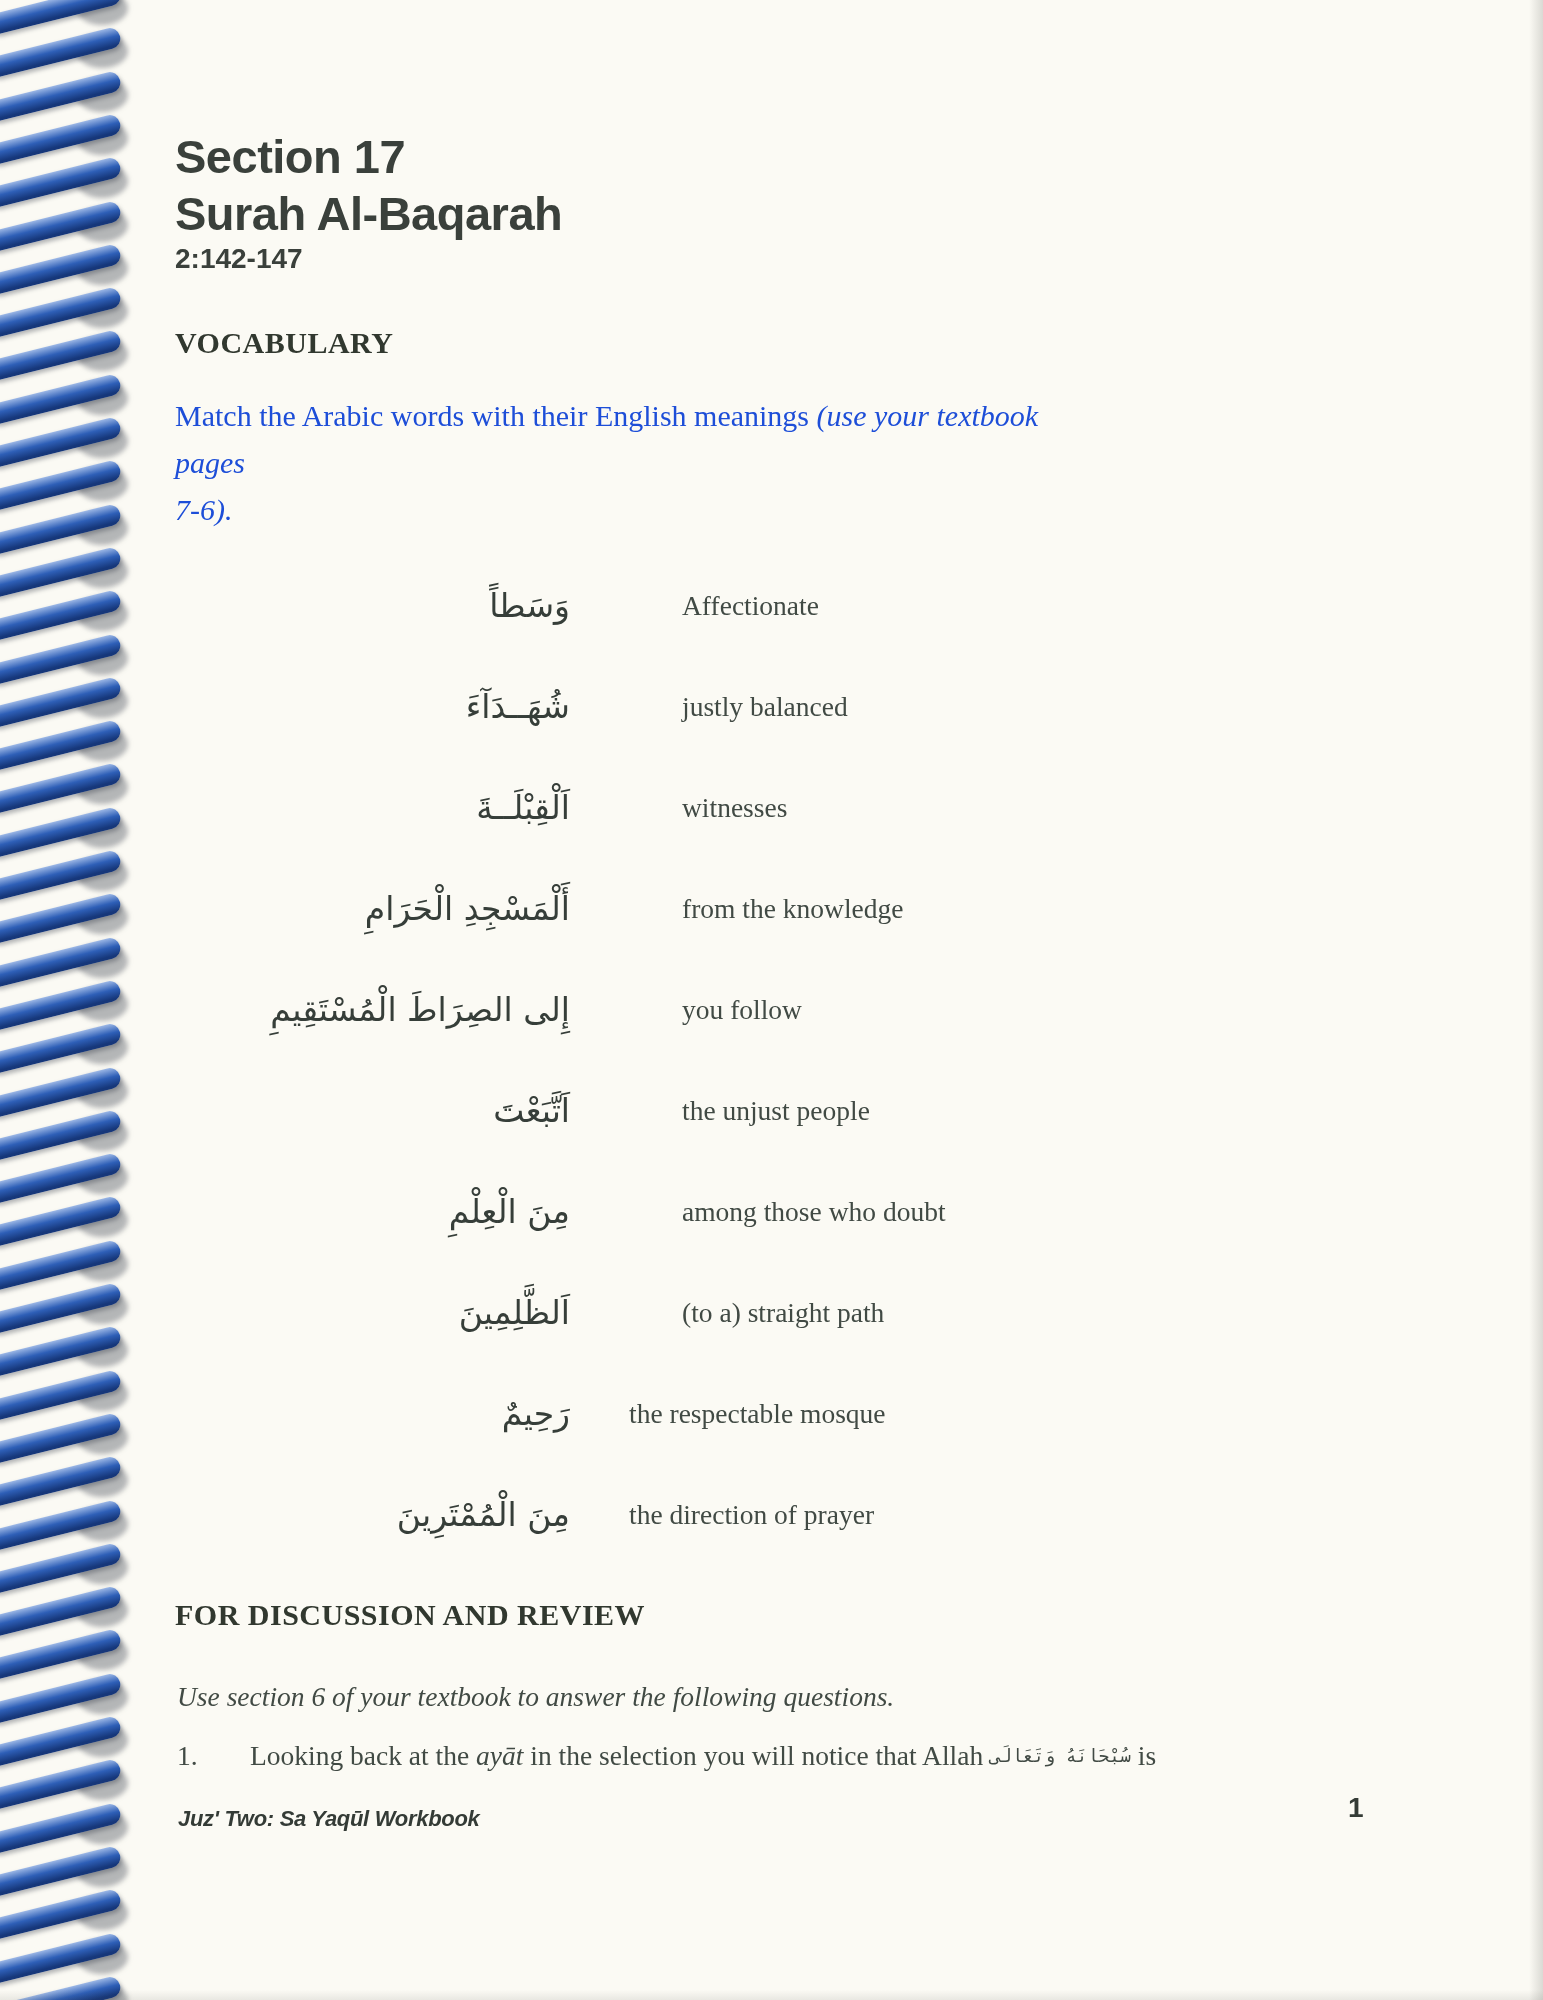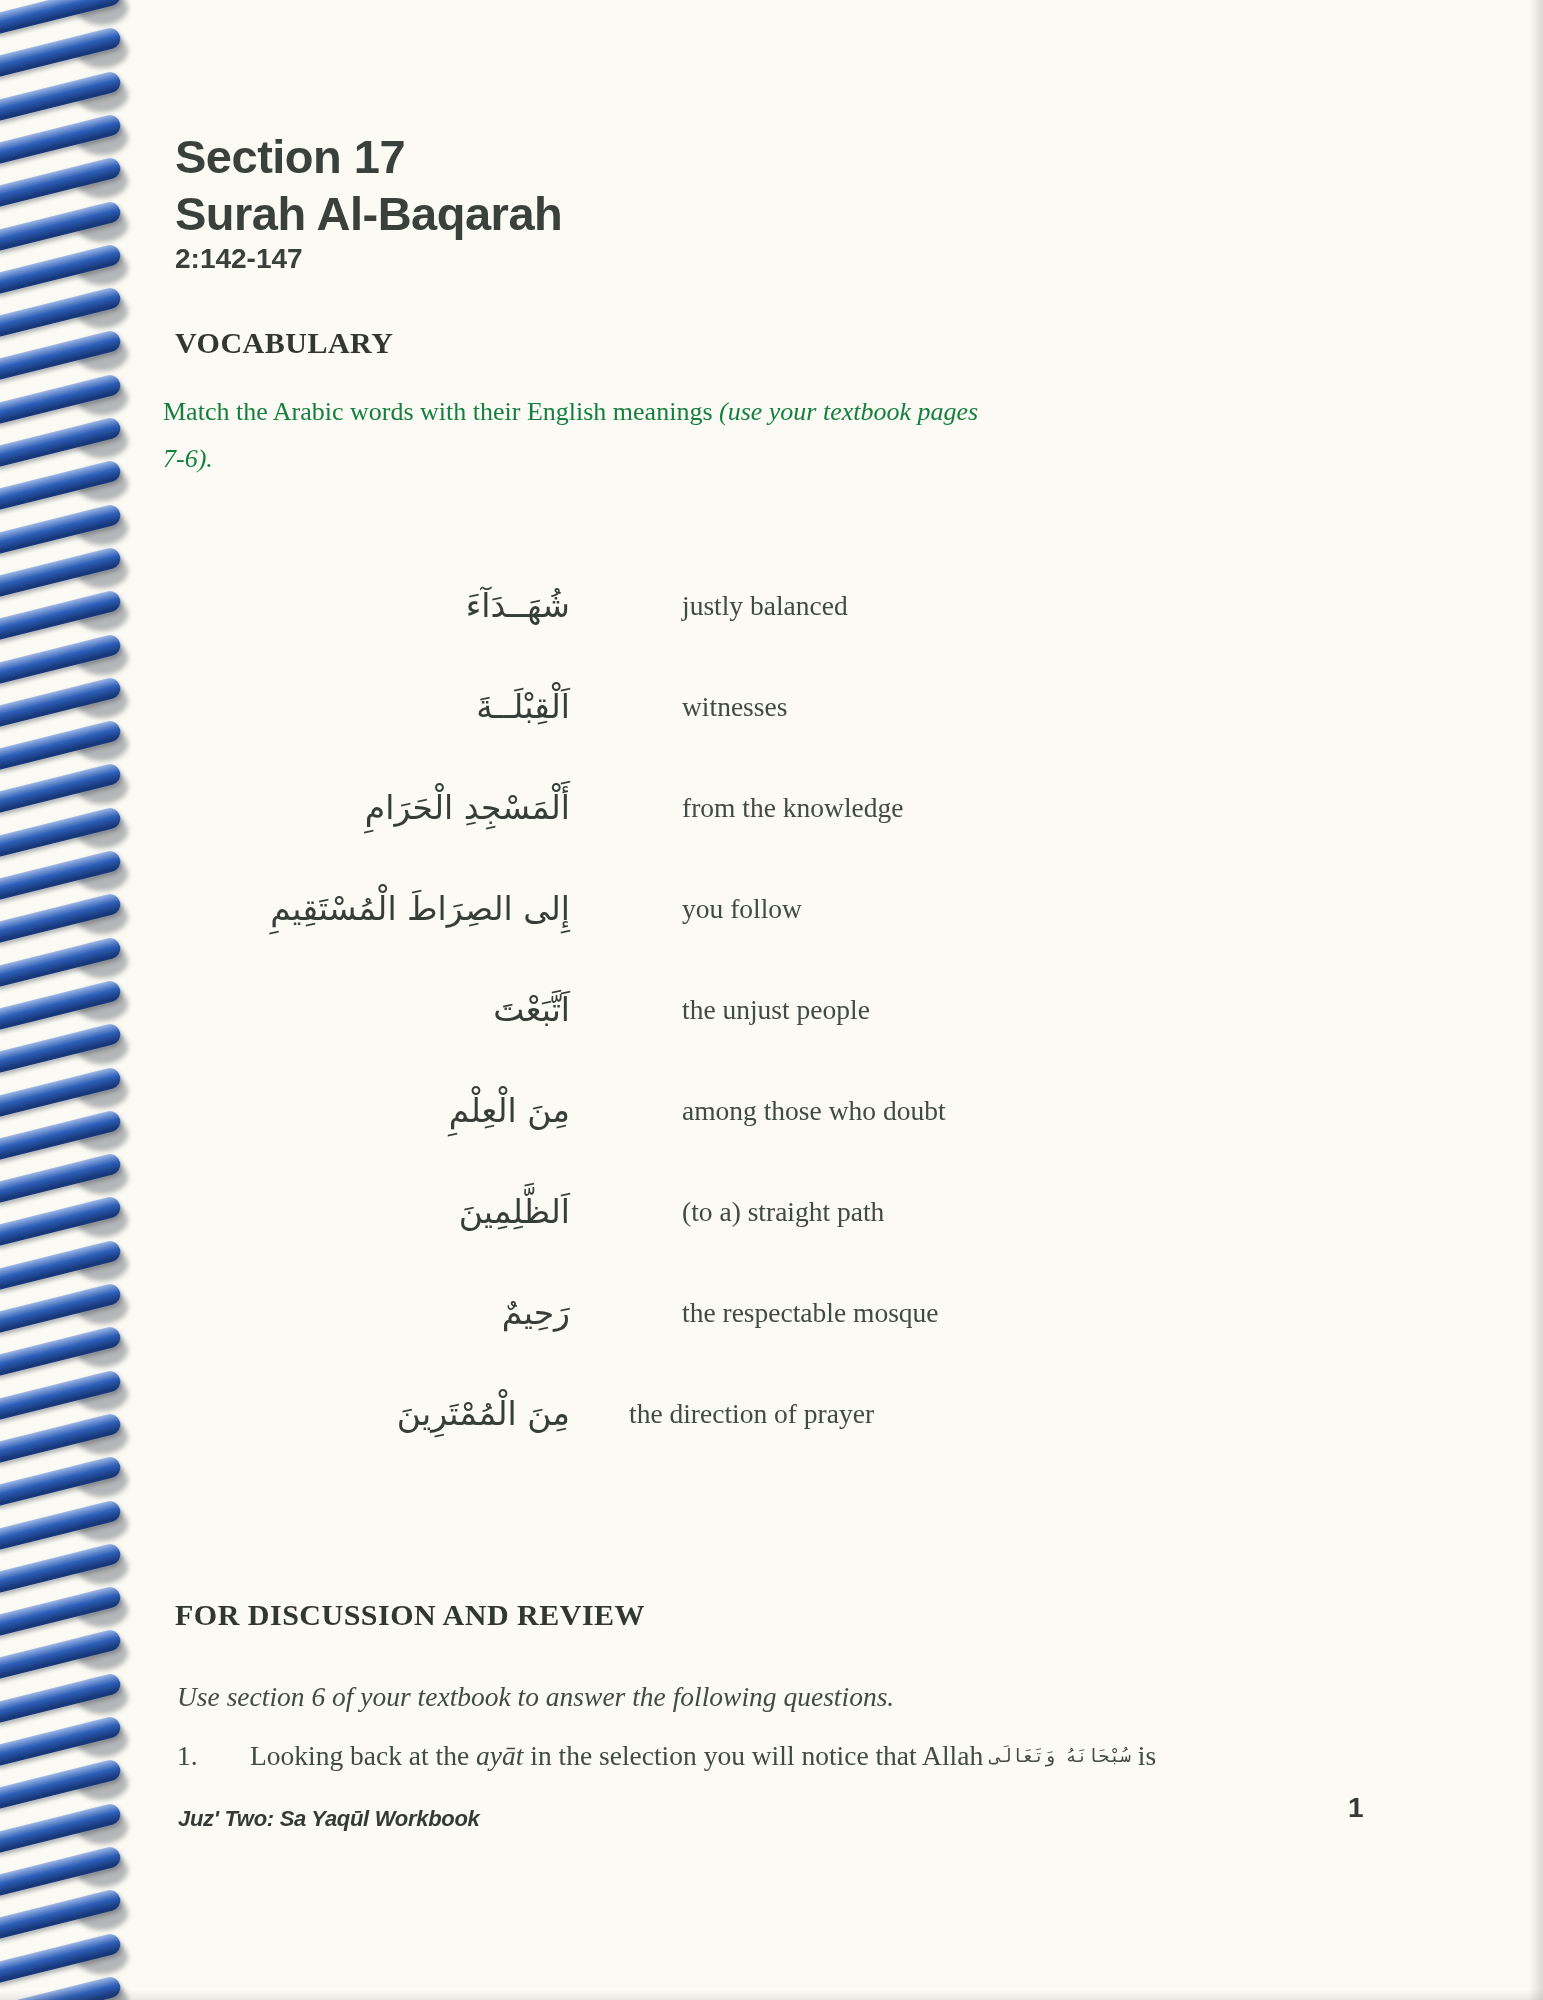--- a/index.html
+++ b/index.html
@@ -57,22 +57,22 @@
   .title-sub  { font-size: 28px; line-height: 34px; letter-spacing: 0; }
 
   .vocab-heading, .discussion-heading {
     position: absolute; left: 175px;
     font-weight: bold; font-size: 30px; color: #31382f;
     letter-spacing: 0.5px;
   }
   .vocab-heading { top: 326px; }
 
   .instructions {
-    position: absolute; left: 163px; top: 362px; width: 920px;
-    font-size: 26px; line-height: 47px; color: #15803d;
+    position: absolute; left: 175px; top: 362px; width: 920px;
+    font-size: 30px; line-height: 47px; color: #1d4ed8;
   }
   .instructions .it { font-style: italic; }
 
   .vocab-list {
     position: absolute; left: 175px; top: 555px; width: 1150px;
   }
   .vocab-row {
     display: flex; align-items: center; height: 101px;
   }
   .vocab-row .arabic {
@@ -319,20 +319,24 @@
     <div class="title-line">Surah Al-Baqarah</div>
     <div class="title-sub">2:142-147</div>
   </div>
 
   <div class="vocab-heading">VOCABULARY</div>
 
   <p class="instructions"><span>Match the Arabic words with their English meanings </span><span class="it">(use your textbook pages</span><br><span class="it">7-6).</span></p>
 
   <div class="vocab-list">
     <div class="vocab-row">
+      <div class="arabic" dir="rtl">وَسَطاً</div>
+      <div class="english">Affectionate</div>
+    </div>
+    <div class="vocab-row">
       <div class="arabic" dir="rtl">شُهَــدَآءَ</div>
       <div class="english">justly balanced</div>
     </div>
     <div class="vocab-row">
       <div class="arabic" dir="rtl">اَلْقِبْلَــةَ</div>
       <div class="english">witnesses</div>
     </div>
     <div class="vocab-row">
       <div class="arabic" dir="rtl">أَلْمَسْجِدِ الْحَرَامِ</div>
       <div class="english">from the knowledge</div>

